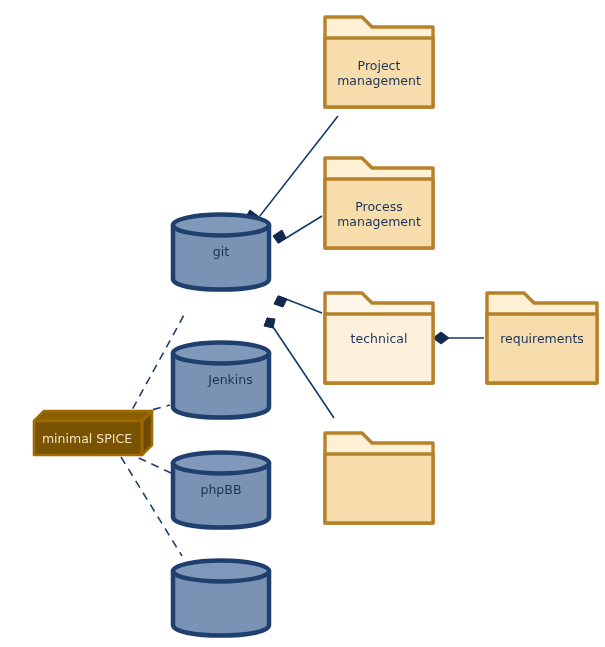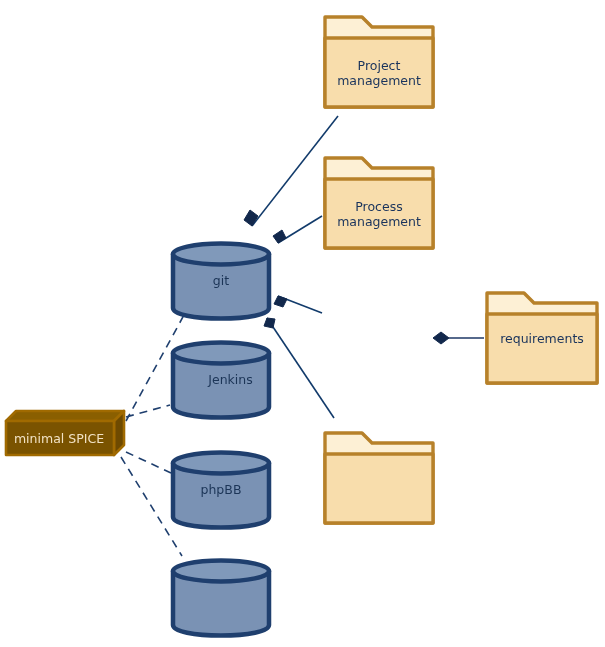--- a/index.html
+++ b/index.html
@@ -68,20 +68,21 @@
     color: #1c3557;
     font-size: 12.5px;
     line-height: 15px;
     white-space: pre-line;
     pointer-events: none;
   }
 
   
   .node3d {
     position: absolute;
+    margin-left: 28px;
   }
   .node3d .node3d-svg {
     position: absolute;
     left: 0;
     top: 0;
   }
   .node3d .node3d-label {
     position: absolute;
     left: 0;
     right: 0;
@@ -153,37 +154,44 @@
 
   <div class="folder node" style="left:322px; top:155px; width:114px; height:96px;">
     <svg class="folder-svg" width="114" height="96" viewBox="0 0 114 96">
       <path d="M3,3 H40 L50,13 H111 V93 H3 Z" fill="#fdf0d5" stroke="#b7812a" stroke-width="3.4" stroke-linejoin="round"></path>
       <path d="M3,24 H111 V93 H3 Z" fill="#f8ddac" stroke="#b7812a" stroke-width="3.4" stroke-linejoin="round"></path>
     </svg>
     <div class="folder-label" style="top:44px;">Process
 management</div>
   </div>
 
+  <div class="folder node" style="left:322px; top:290px; width:114px; height:96px;">
+    <svg class="folder-svg" width="114" height="96" viewBox="0 0 114 96">
+      <path d="M3,3 H40 L50,13 H111 V93 H3 Z" fill="#fdf6e9" stroke="#b7812a" stroke-width="3.4" stroke-linejoin="round"></path>
+      <path d="M3,24 H111 V93 H3 Z" fill="#fdf1dc" stroke="#b7812a" stroke-width="3.4" stroke-linejoin="round"></path>
+    </svg>
+    <div class="folder-label" style="top:41px;">technical</div>
+  </div>
 
   <div class="folder node" style="left:484px; top:290px; width:116px; height:96px;">
     <svg class="folder-svg" width="116" height="96" viewBox="0 0 116 96">
       <path d="M3,3 H40 L50,13 H113 V93 H3 Z" fill="#fdf0d5" stroke="#b7812a" stroke-width="3.4" stroke-linejoin="round"></path>
       <path d="M3,24 H113 V93 H3 Z" fill="#f8ddac" stroke="#b7812a" stroke-width="3.4" stroke-linejoin="round"></path>
     </svg>
     <div class="folder-label" style="top:41px;">requirements</div>
   </div>
 
   <div class="folder node" style="left:322px; top:430px; width:114px; height:96px;">
     <svg class="folder-svg" width="114" height="96" viewBox="0 0 114 96">
       <path d="M3,3 H40 L50,13 H111 V93 H3 Z" fill="#fdf0d5" stroke="#b7812a" stroke-width="3.4" stroke-linejoin="round"></path>
       <path d="M3,24 H111 V93 H3 Z" fill="#f8ddac" stroke="#b7812a" stroke-width="3.4" stroke-linejoin="round"></path>
     </svg>
   </div>
 
-  <div class="db node" style="left:170px; top:241px; width:102px; height:80px;">
+  <div class="db node" style="left:170px; top:212px; width:102px; height:80px;">
     <svg class="db-svg" width="102" height="80" viewBox="0 0 102 80">
       <path d="M3,13 V67 C3,73.5 24.5,77.5 51,77.5 C77.5,77.5 99,73.5 99,67 V13 Z" fill="#7a92b4" stroke="#1f3f6e" stroke-width="4.5" stroke-linejoin="round"></path>
       <ellipse cx="51" cy="13" rx="48" ry="10.5" fill="#8099ba" stroke="#1f3f6e" stroke-width="4.5"></ellipse>
     </svg>
     <div class="db-label" style="top:32px;">git</div>
   </div>
 
   <div class="db node" style="left:170px; top:340px; width:121px; height:80px;">
     <svg class="db-svg" width="102" height="80" viewBox="0 0 102 80">
       <path d="M3,13 V67 C3,73.5 24.5,77.5 51,77.5 C77.5,77.5 99,73.5 99,67 V13 Z" fill="#7a92b4" stroke="#1f3f6e" stroke-width="4.5" stroke-linejoin="round"></path>

